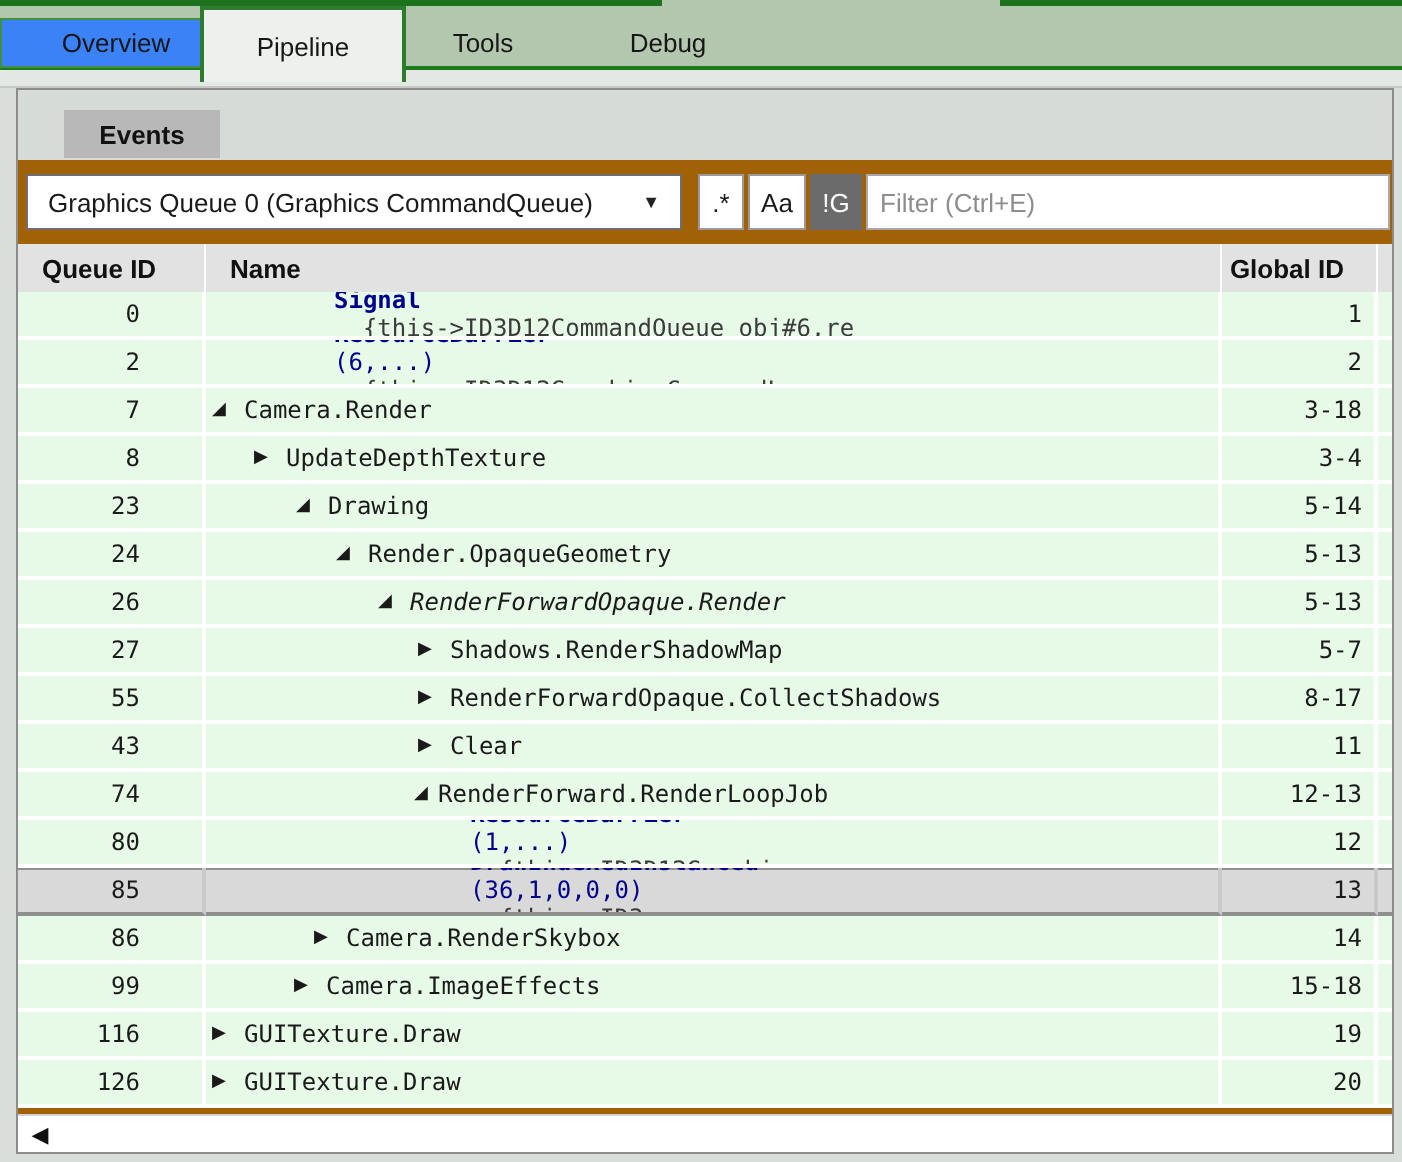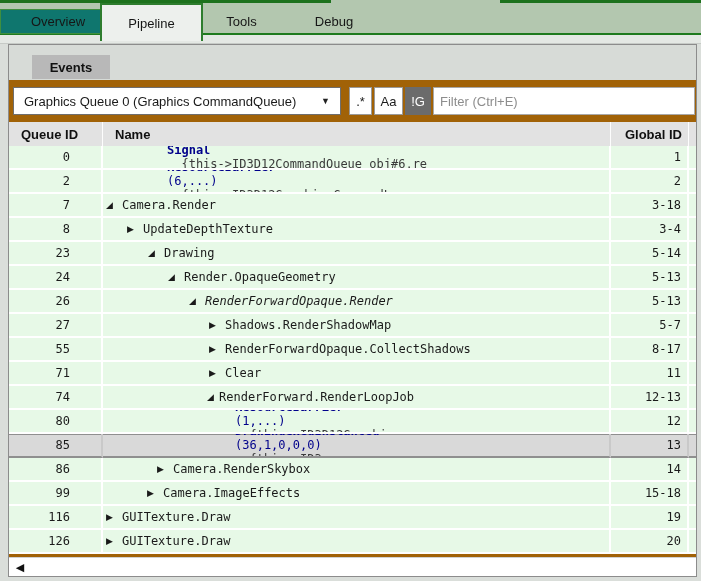--- a/index.html
+++ b/index.html
@@ -8,21 +8,21 @@
     position:relative; width:701px; height:581px; overflow:hidden;
     background:#dadeda;
   }
   
   .tabbar { position:absolute; left:0; top:0; width:701px; height:33px; background:#b3c7af; }
   .topseg { position:absolute; top:0; height:3px; background:#1d721d; }
   .topseg.left  { left:0;   width:331px; }
   .topseg.right { left:500px; width:201px; }
   .greenline { position:absolute; left:0; top:33px; width:701px; height:2px; background:#1e7a1e; z-index:1; }
   .tab { position:absolute; font-size:13px; color:#161616; display:flex; align-items:center; justify-content:center; cursor:default; }
-  .tab-overview { left:0; top:9px; width:116px; height:25px; border:1px solid #3f8f3f; background:#0f766e; z-index:2; }
+  .tab-overview { left:0; top:9px; width:116px; height:25px; border:1px solid #3f8f3f; background:#3b82f6; z-index:2; }
   .tab-pipeline { left:100px; top:3px; width:103px; height:38px; background:#edf0ed; border:2px solid #2e7d2e; border-bottom:none; z-index:3; }
   .tab-tools { left:203px; top:9px; width:77px; height:25px; }
   .tab-debug { left:280px; top:9px; width:108px; height:25px; }
   
   .strip-light { position:absolute; left:0; top:35px; width:701px; height:8px; background:#e4e8e4; }
   .strip-line  { position:absolute; left:0; top:43px; width:701px; height:1px; background:#c6cac6; }
   .events-label {
     position:absolute; left:32px; top:55px; width:78px; height:24px; background:#b8b8b8;
     font-weight:bold; font-size:13px; color:#111; display:flex; align-items:center; justify-content:center; z-index:2;
   }
@@ -46,21 +46,21 @@
   .filter-input {
     position:absolute; left:424px; top:7px; width:262px; height:28px; background:#fff; border:1px solid #a8a8a8;
     font-size:13px; color:#1a1a1a; padding:0 6px; font-family:"Liberation Sans", sans-serif; outline:none;
   }
   .filter-input::placeholder { color:#8d8d8d; }
   
   .table-header { position:absolute; left:0; top:42px; width:687px; height:24px; background:#e2e2e2; display:flex; font-weight:bold; font-size:13px; color:#111; }
   .th { display:flex; align-items:center; border-right:1px solid #fdfdfd; }
   .th-qid { width:94px; padding-left:12px; }
   .th-name { width:508px; padding-left:12px; }
-  .th-gid { width:78px; justify-content:flex-end; padding-right:6px; }
+  .th-gid { width:78px; justify-content:flex-end; padding-right:16px; }
   .th-sliver { width:7px; border-right:none; }
   
   .rows { position:absolute; left:0; top:66px; width:687px; }
   .row { display:flex; height:24px; font-family:"DejaVu Sans Mono", monospace; font-size:12px; color:#1a1a1a; cursor:default; }
   .cell { background:#e7f9e7; border-right:2px solid #ffffff; border-bottom:2px solid #ffffff; display:flex; align-items:center; }
   .cell-qid { width:94px; justify-content:flex-end; padding-right:31px; }
   .cell-name { width:508px; position:relative; overflow:hidden; white-space:pre; }
   .cell-gid { width:78px; justify-content:flex-end; padding-right:6px; }
   .cell-sliver { width:7px; border-right:none; }
   .arrow { position:absolute; top:50%; transform:translateY(-50%); font-size:9px; color:#1a1a1a; font-family:"DejaVu Sans", sans-serif; }
@@ -159,21 +159,21 @@
             <div class="cell cell-gid">5-7</div>
             <div class="cell cell-sliver"></div>
           </div>
           <div class="row">
             <div class="cell cell-qid">55</div>
             <div class="cell cell-name"><div class="arrow" style="left: 106px;">▶</div><div class="nm" style="left: 122px;">RenderForwardOpaque.CollectShadows</div></div>
             <div class="cell cell-gid">8-17</div>
             <div class="cell cell-sliver"></div>
           </div>
           <div class="row">
-            <div class="cell cell-qid">71</div>
+            <div class="cell cell-qid">43</div>
             <div class="cell cell-name"><div class="arrow" style="left: 106px;">▶</div><div class="nm" style="left: 122px;">Clear</div></div>
             <div class="cell cell-gid">11</div>
             <div class="cell cell-sliver"></div>
           </div>
           <div class="row">
             <div class="cell cell-qid">74</div>
             <div class="cell cell-name"><div class="arrow" style="left: 104px;">◢</div><div class="nm" style="left: 116px;">RenderForward.RenderLoopJob</div></div>
             <div class="cell cell-gid">12-13</div>
             <div class="cell cell-sliver"></div>
           </div>

